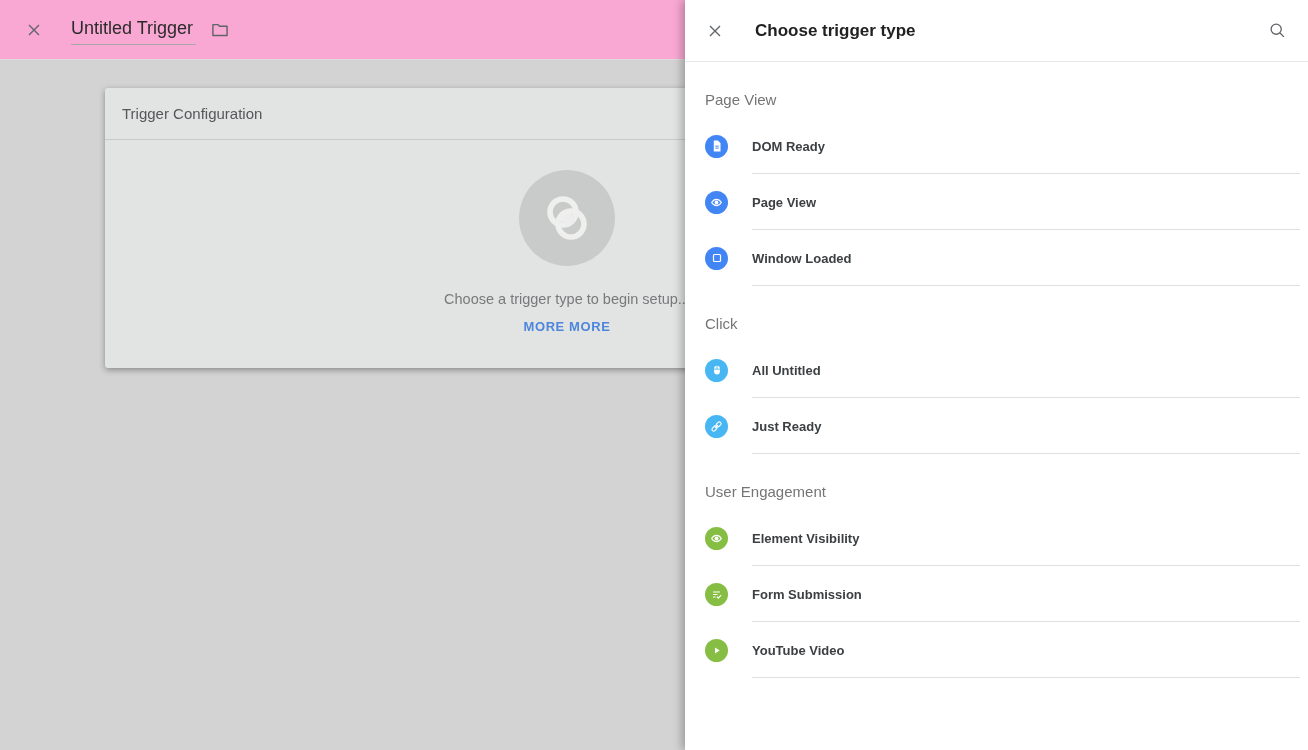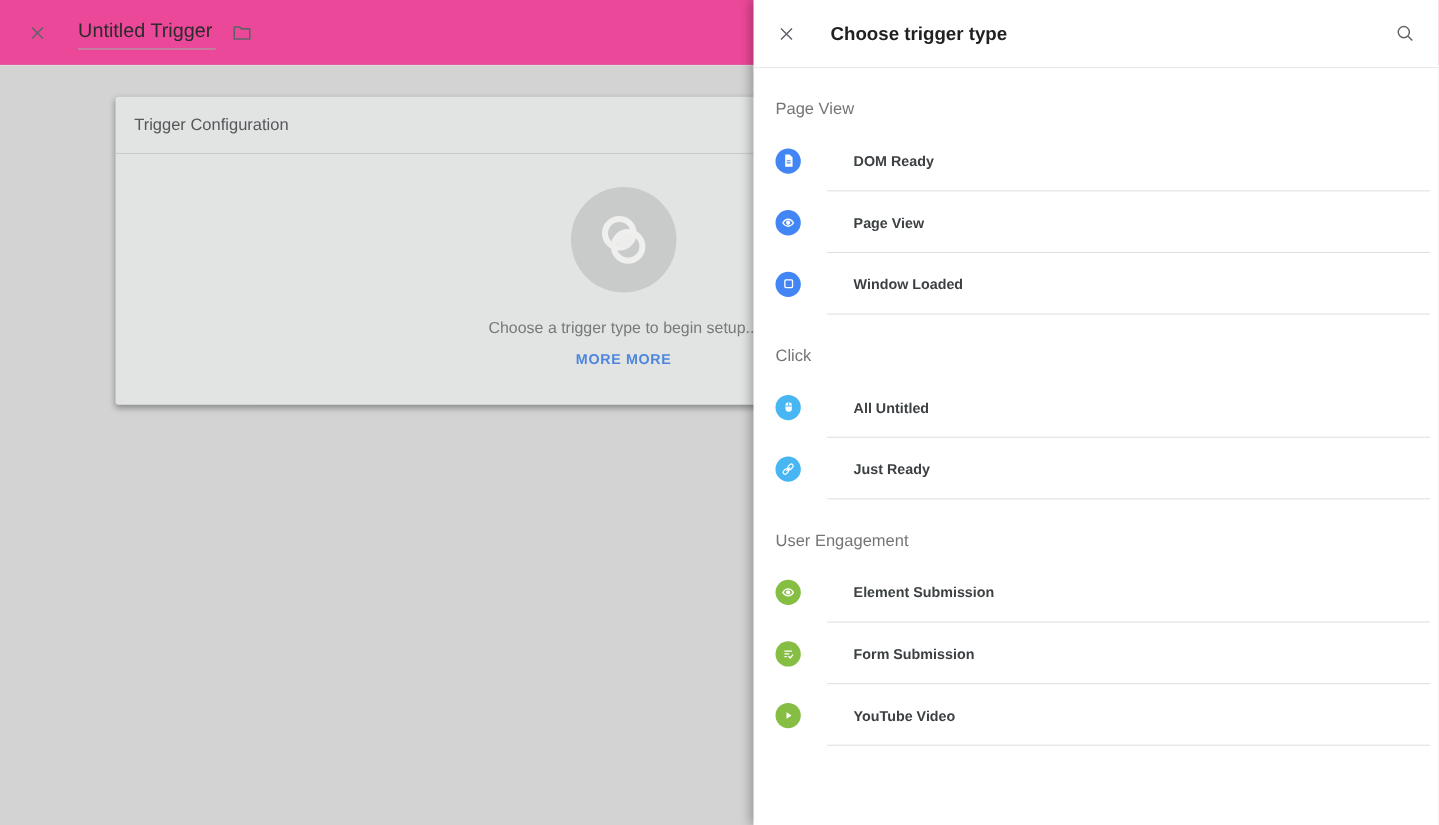--- a/index.html
+++ b/index.html
@@ -4,21 +4,21 @@
 <style>
   html,body{margin:0;padding:0;}
   body{
     width:1308px;height:750px;overflow:hidden;position:relative;
     font-family:"Liberation Sans","DejaVu Sans",sans-serif;
     background:#D3D3D3;
   }
   
   .main{position:absolute;inset:0;}
   .topbar{
-    height:60px;background:#ec4899;display:flex;align-items:center;
+    height:60px;background:#f9a8d4;display:flex;align-items:center;
     padding-left:24px;box-sizing:border-box;border-bottom:1px solid #DCDCDC;
   }
   .icon-btn{display:inline-flex;align-items:center;justify-content:center;cursor:pointer;}
   .title-field{
     margin-left:27px;font-size:18px;color:#2B2B2B;
     border-bottom:1px solid #A8A8A8;padding:2px 3px 5px 0;line-height:22px;
   }
   .topbar .folder{margin-left:14px;}
   .workspace{position:relative;height:690px;background:#D3D3D3;}
   .card{
@@ -50,21 +50,21 @@
     border-bottom:1px solid #E8E8E8;box-sizing:border-box;
   }
   .panel-title{margin-left:30px;font-size:17px;font-weight:600;color:#212121;}
   .panel-header .search{margin-left:auto;}
   .section-title{
     height:56px;box-sizing:border-box;display:flex;align-items:flex-end;
     padding:0 0 10px 20px;font-size:15px;color:#757575;
   }
   .row{
     position:relative;height:56px;display:flex;align-items:center;
-    padding-left:20px;box-sizing:border-box;cursor:pointer;gap:24px;
+    padding-left:20px;box-sizing:border-box;cursor:pointer;
   }
   .badge{
     width:23px;height:23px;border-radius:50%;flex:0 0 23px;
     display:flex;align-items:center;justify-content:center;
   }
   .row-label{margin-left:24px;font-size:13px;font-weight:bold;color:#3C4043;}
   .row-divider{position:absolute;left:67px;right:8px;bottom:0;height:1px;background:#E0E0E0;}
 </style>
 </head>
 <body>
@@ -172,21 +172,21 @@
         <span class="row-divider"></span>
       </div>
       <div class="section-title">User Engagement</div>
       <div class="row">
         <span class="badge" style="background:#86BE44">
           <svg width="15" height="15" viewBox="0 0 24 24">
     <path d="M12 6.9c-3.8 0-6.7 3.4-7.7 5.1 1 1.7 3.9 5.1 7.7 5.1s6.7-3.4 7.7-5.1c-1-1.7-3.9-5.1-7.7-5.1z" fill="none" stroke="#fff" stroke-width="1.9"></path>
     <circle cx="12" cy="12" r="3.1" fill="#fff"></circle>
           </svg>
         </span>
-        <span class="row-label">Element Submission</span>
+        <span class="row-label">Element Visibility</span>
         <span class="row-divider"></span>
       </div>
       <div class="row">
         <span class="badge" style="background:#86BE44">
           <svg width="15" height="15" viewBox="0 0 24 24">
     <path d="M6.5 8h11M6.5 12h7M6.5 16h4" stroke="#fff" stroke-width="1.9"></path>
     <path d="M12.6 15.4l2.4 2.4 4.2-4.8" fill="none" stroke="#fff" stroke-width="2.1"></path>
           </svg>
         </span>
         <span class="row-label">Form Submission</span>

